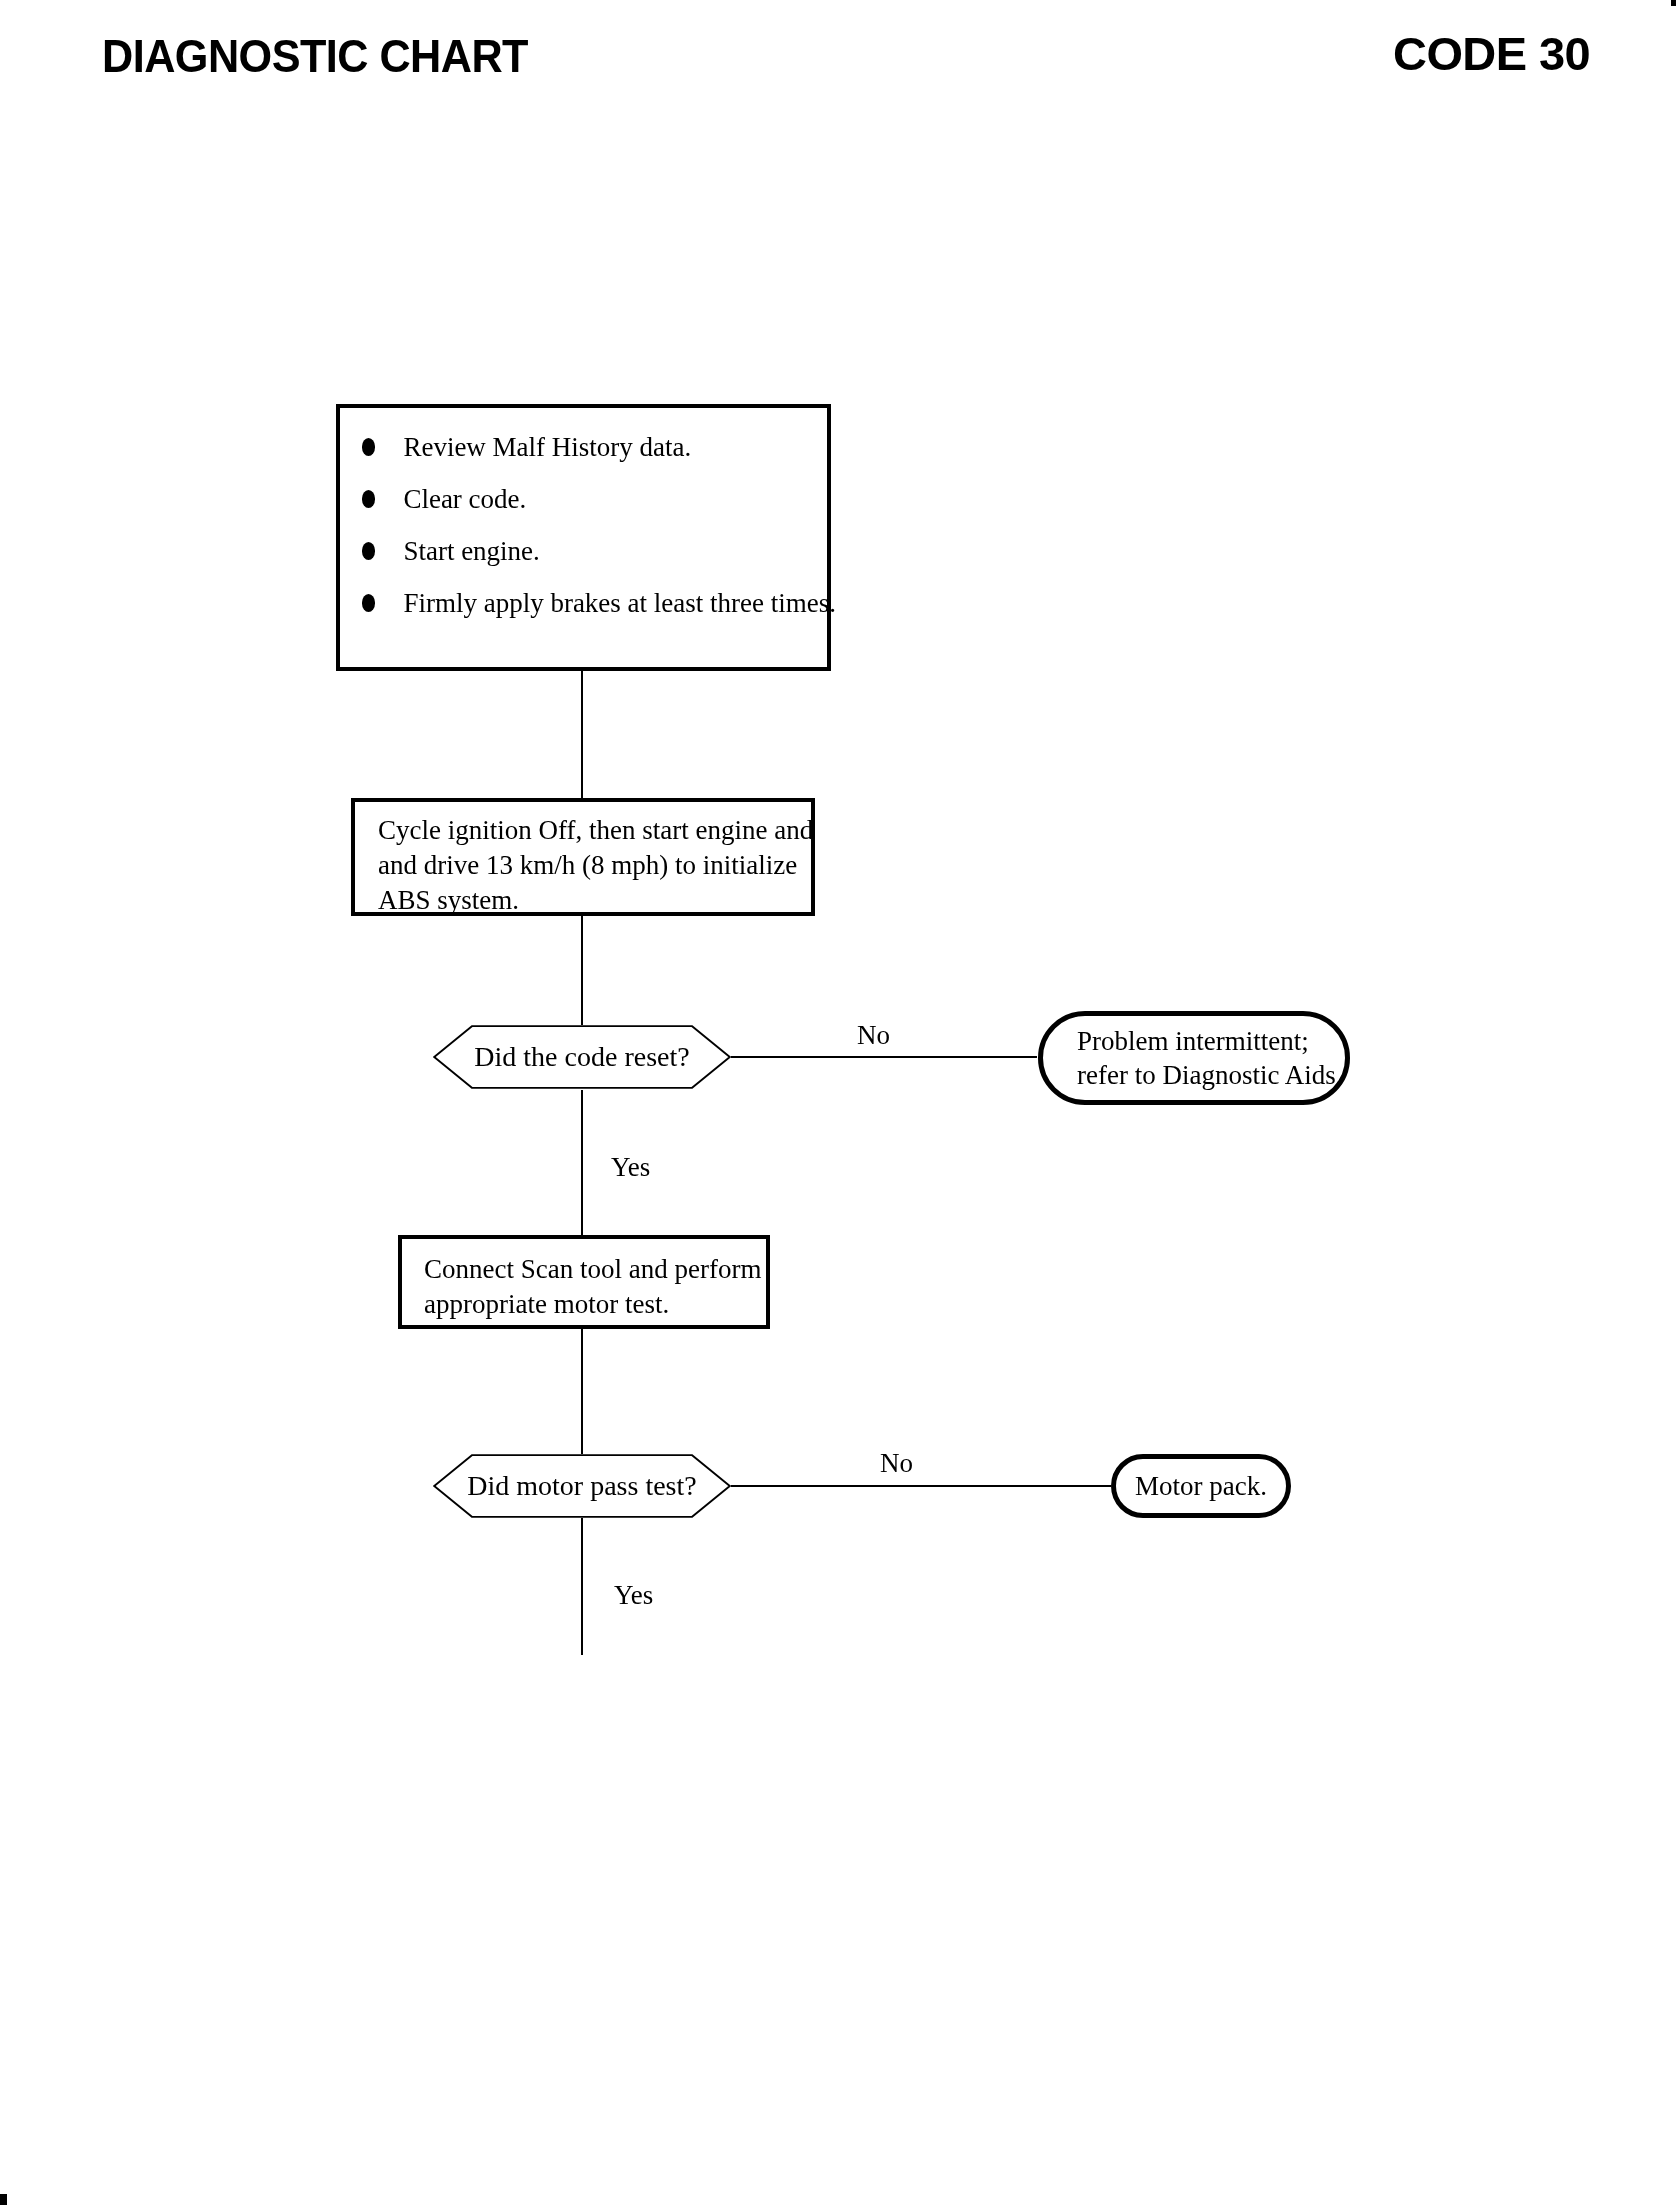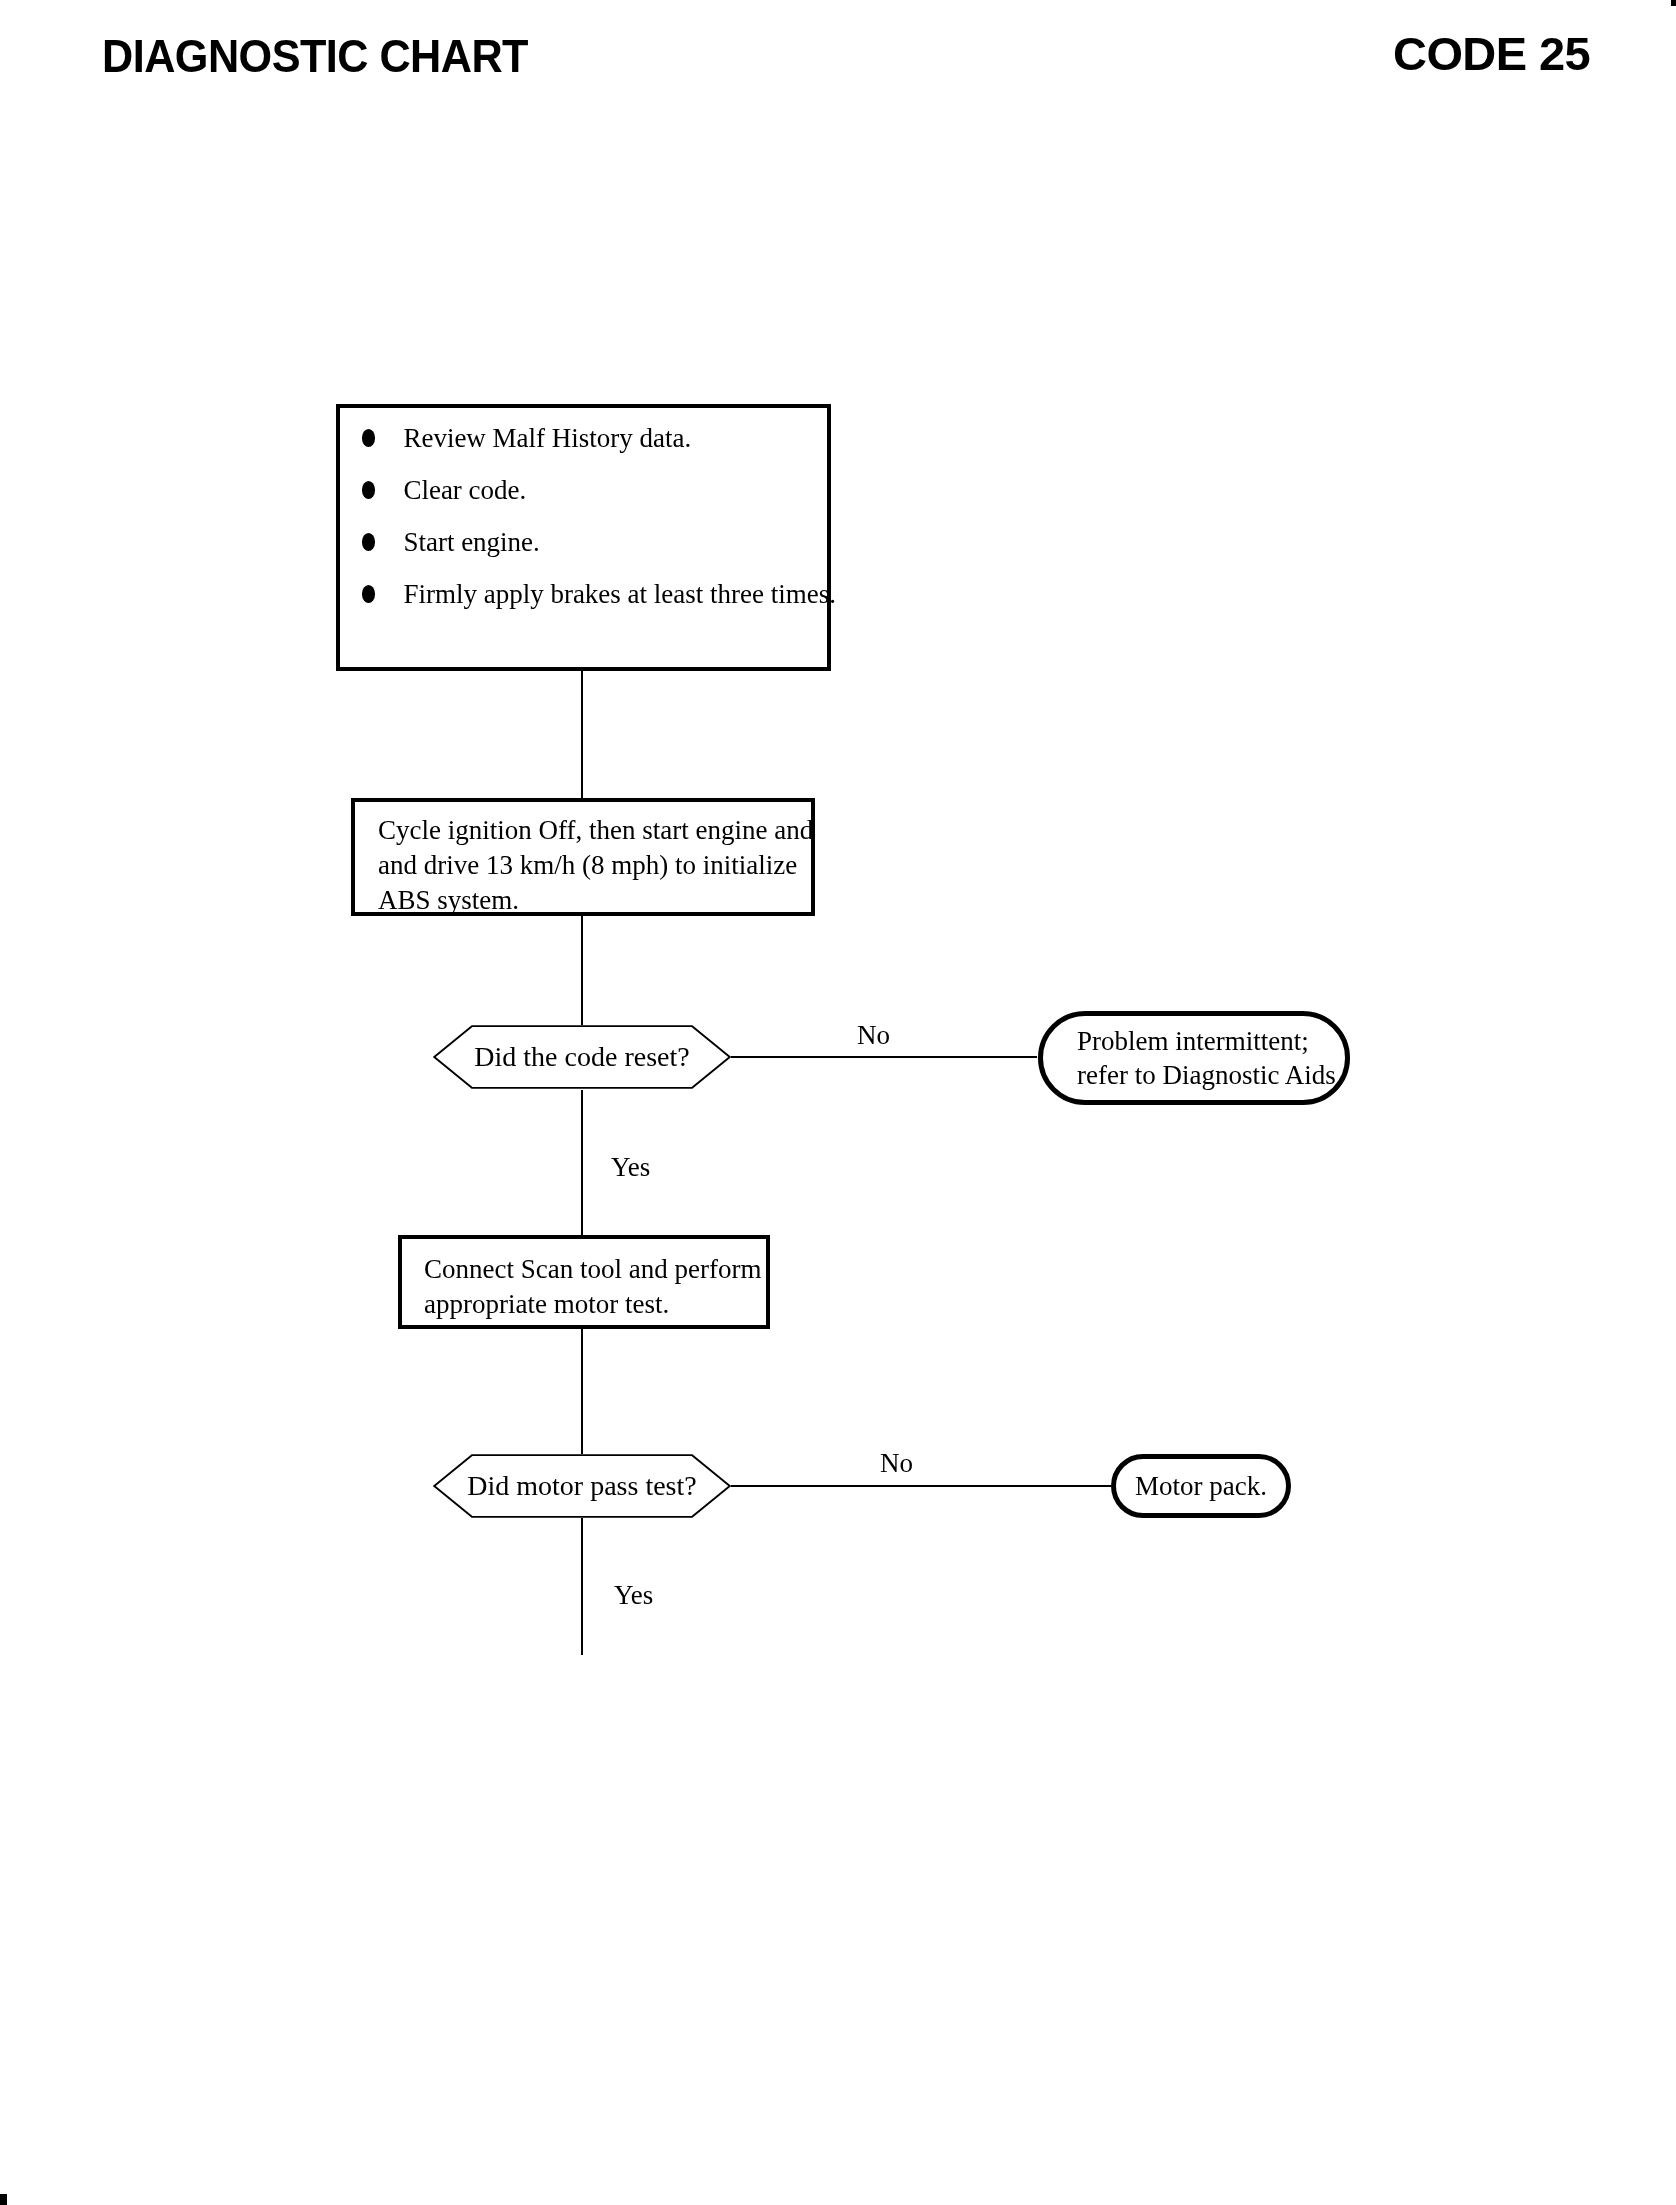--- a/index.html
+++ b/index.html
@@ -45,21 +45,21 @@
   }
   .pill-center { justify-content: center; }
   .hex-wrap { position: absolute; width: 298px; height: 64px; }
   .hex-wrap svg { position: absolute; left: 0; top: 0; width: 100%; height: 100%; }
   .hex-label {
     position: absolute; inset: 0;
     display: flex; align-items: center; justify-content: center;
     font-size: 28px;
   }
   
-  .bullet-area { position: absolute; inset: 0; padding: 4px 0 0 22px; }
+  .bullet-area { position: absolute; inset: 0; padding: 13px 0 0 22px; }
   .bullet-row { height: 52px; display: flex; align-items: center; }
   .bullet-dot {
     width: 13.4px; height: 17.6px; border-radius: 50%;
     background: #000; flex: 0 0 auto; margin-right: 28px;
   }
   .bullet-text { font-size: 27px; white-space: nowrap; }
   
   .vline, .hline { position: absolute; background: #000; }
   .vline { width: 1.8px; }
   .hline { height: 1.8px; }
@@ -70,21 +70,21 @@
   .artifact-bl { left: 0; top: 2194px; width: 7.3px; height: 11px; }
   .artifact-tr { right: 0; top: 0; width: 4.9px; height: 6px; }
   .txt-lines div { white-space: nowrap; }
 </style>
 </head>
 <body>
 
 <div class="page">
 
   <div class="hdr hdr-left">DIAGNOSTIC CHART</div>
-  <div class="hdr hdr-right">CODE 25</div>
+  <div class="hdr hdr-right">CODE 30</div>
 
   <div class="node-box" style="left:336px; top:404px; width:495px; height:267px;">
     <div class="bullet-area">
       <div class="bullet-row">
         <span class="bullet-dot"></span>
         <span class="bullet-text">Review Malf History data.</span>
       </div>
       <div class="bullet-row">
         <span class="bullet-dot"></span>
         <span class="bullet-text">Clear code.</span>

